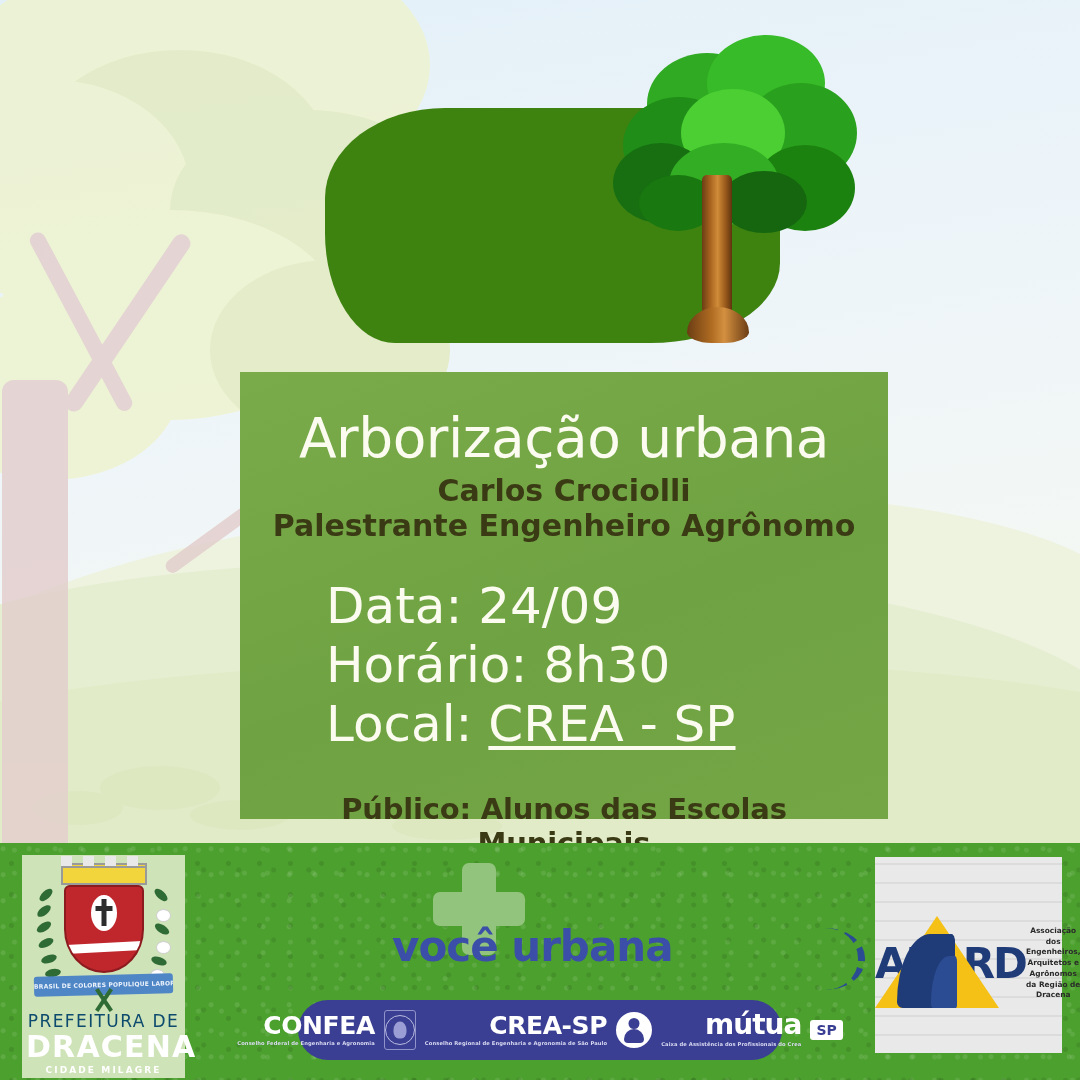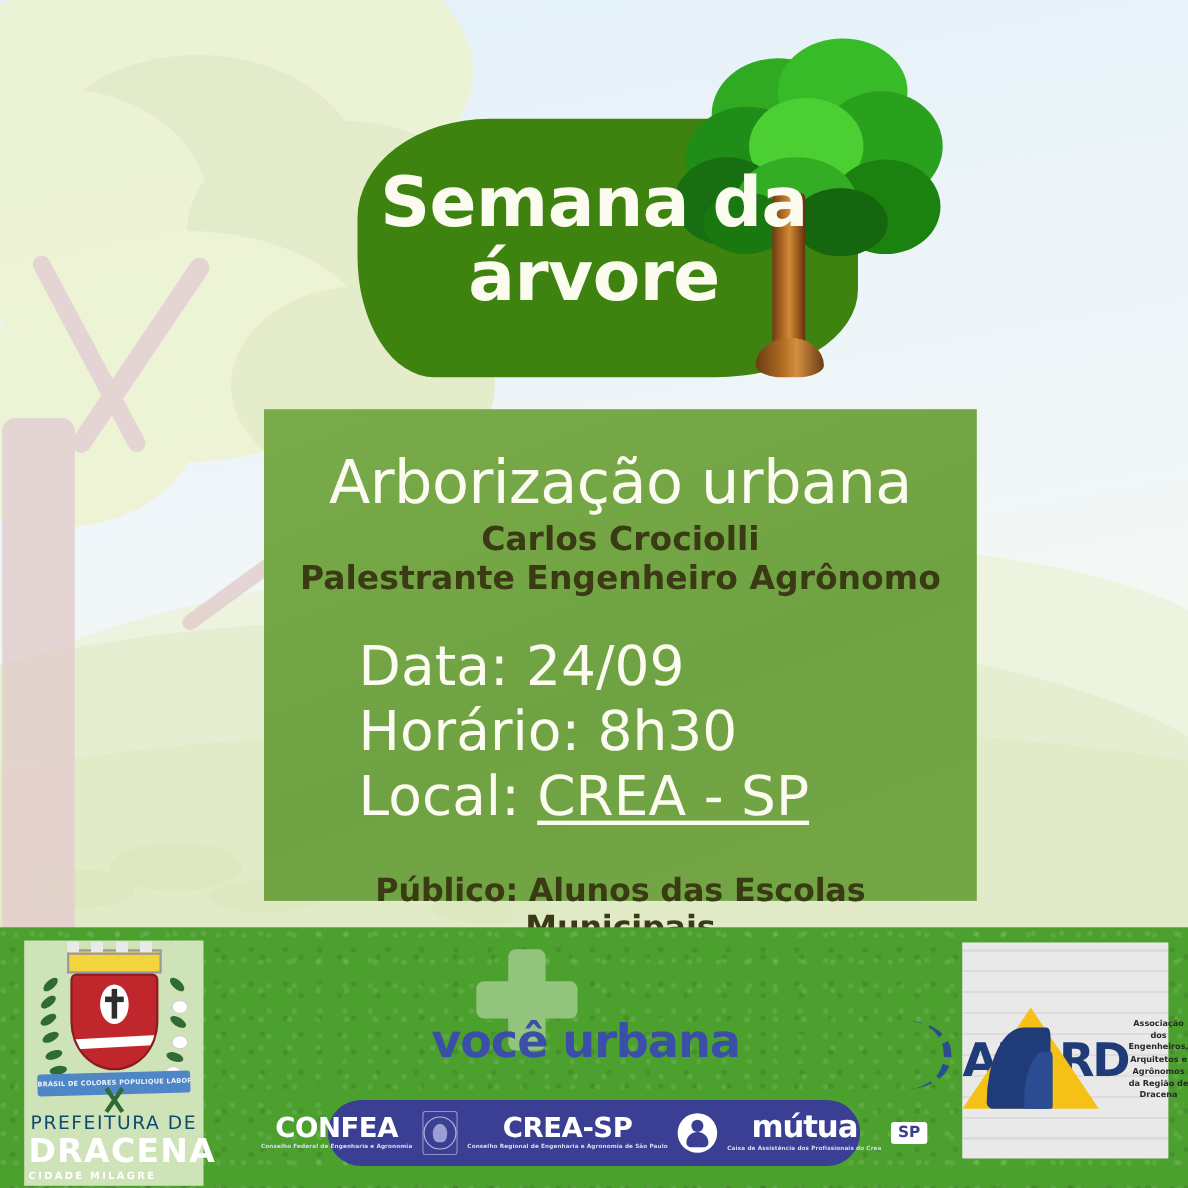--- a/index.html
+++ b/index.html
@@ -343,21 +343,21 @@
   }
   .dracena .name-dracena {
     text-align: center;
     color: #ffffff;
     font-size: 30px;
     font-weight: 700;
     letter-spacing: 1.2px;
     line-height: 1.05;
   }
   .dracena .name-tag {
-    text-align: left;
+    text-align: center;
     color: #ffffff;
     font-size: 9px;
     font-weight: 700;
     letter-spacing: 2.1px;
     margin-top: 2px;
   }
 
   
   .slogan {
     position: absolute;
@@ -390,21 +390,21 @@
     width: 484px; height: 60px;
     background: #3b3f93;
     border-radius: 30px;
     display: flex;
     align-items: center;
     justify-content: center;
     gap: 9px;
     box-sizing: border-box;
     padding: 0 18px;
   }
-  .pb-block { display: flex; flex-direction: column; align-items: center; }
+  .pb-block { display: flex; flex-direction: column; align-items: flex-end; }
   .pb-main {
     color: #ffffff;
     font-size: 25px;
     font-weight: 700;
     letter-spacing: -0.4px;
     line-height: 1;
   }
   .pb-sub {
     color: #d9dbf2;
     font-size: 5.2px;
@@ -588,24 +588,20 @@
     <div class="leaf" style="left:86px;  top:54px;  width:104px; height:88px;  background:#4ccf33;"></div>
     <div class="leaf" style="left:18px;  top:108px; width:96px;  height:80px;  background:#176f11;"></div>
     <div class="leaf" style="left:160px; top:110px; width:100px; height:86px;  background:#1c820f;"></div>
     <div class="leaf" style="left:74px;  top:108px; width:110px; height:82px;  background:#32ad24;"></div>
     <div class="leaf" style="left:126px; top:136px; width:86px;  height:62px;  background:#15660f;"></div>
     <div class="leaf" style="left:44px;  top:140px; width:78px;  height:56px;  background:#19780f;"></div>
     <div class="trunk"></div>
     <div class="trunk-flare"></div>
   </div>
 
-  <div class="headline-text">
-    <span>Semana da</span>
-    <span class="l2">árvore</span>
-  </div>
 
   <div class="content-card">
     <div class="card-inner">
       <div class="talk-title">Arborização urbana</div>
       <div class="speaker">Carlos Crociolli</div>
       <div class="speaker">Palestrante Engenheiro Agrônomo</div>
 
       <div class="details">
         <div class="detail-line">
           <span>Data:</span>

